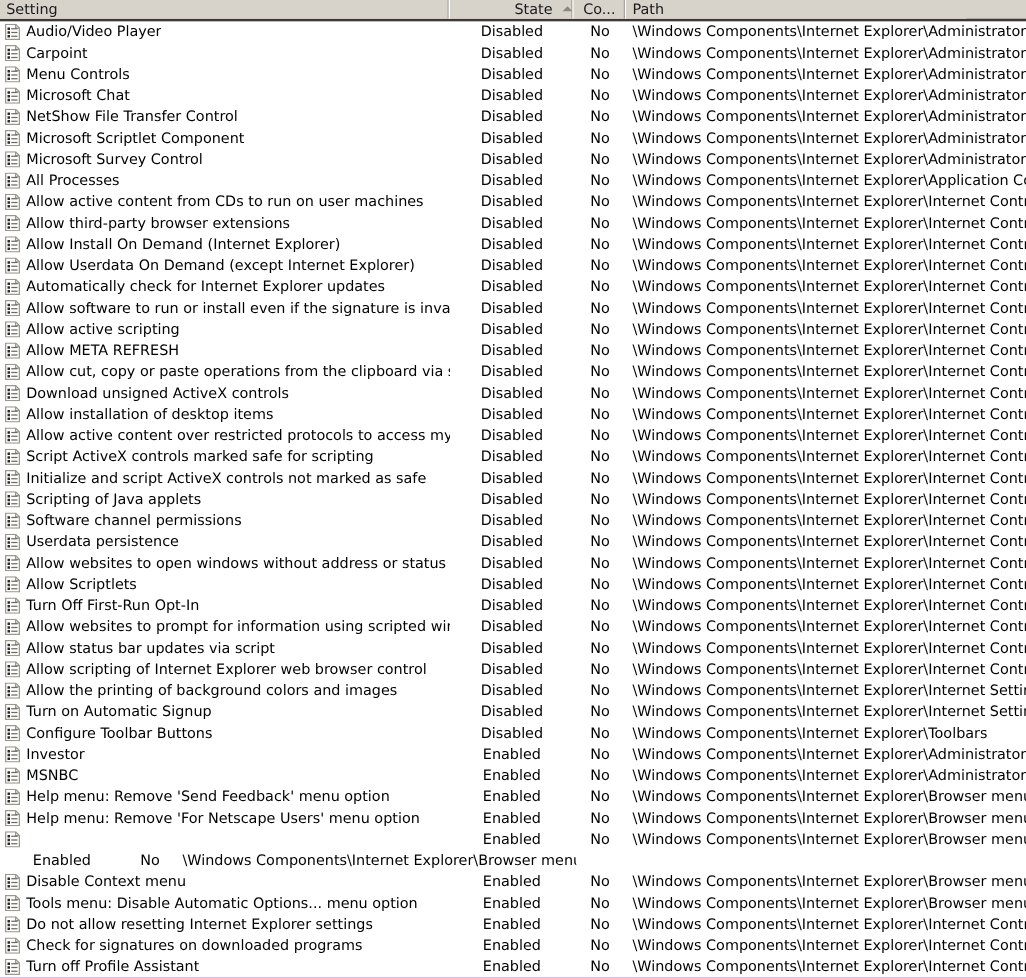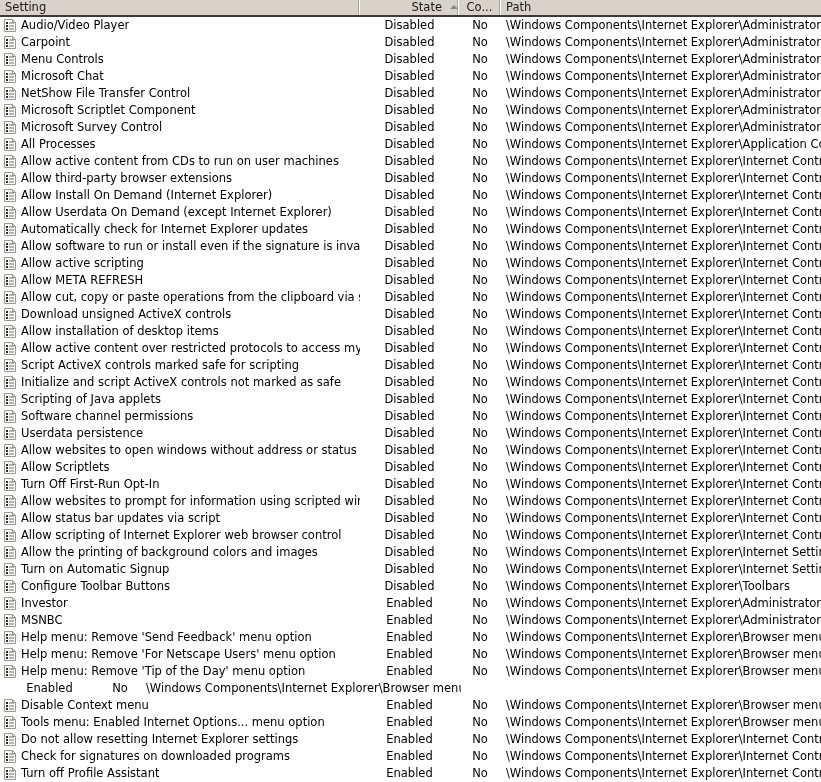--- a/index.html
+++ b/index.html
@@ -947,21 +947,20 @@
           <path d="M0.5 0.5 H8.5 L11.5 3.5 V12.5 H0.5 Z" fill="#ffffff" stroke="#9a978f" stroke-width="1"></path>
           <path d="M8.5 0.5 V3.5 H11.5" fill="none" stroke="#9a978f" stroke-width="1"></path>
           <rect x="2" y="3" width="2" height="2" fill="#2b2b2b"></rect>
           <rect x="2" y="6" width="2" height="2" fill="#2b2b2b"></rect>
           <rect x="2" y="9" width="2" height="2" fill="#2b2b2b"></rect>
           <rect x="5" y="3.5" width="5" height="1" fill="#6d6a63"></rect>
           <rect x="5" y="6.5" width="5" height="1" fill="#6d6a63"></rect>
           <rect x="5" y="9.5" width="5" height="1" fill="#6d6a63"></rect>
         </svg>
       </span>
-      <span class="setting-label">Help menu: Remove 'Tip of the Day' menu option</span>
     </div>
     <div class="cell c-state">Enabled</div>
     <div class="cell c-comment">No</div>
     <div class="cell c-path">\Windows Components\Internet Explorer\Browser menus</div>
   </div>
 
   <div class="lv-row">
     <div class="cell c-state">Enabled</div>
     <div class="cell c-comment">No</div>
     <div class="cell c-path">\Windows Components\Internet Explorer\Browser menus</div>
@@ -995,21 +994,21 @@
           <path d="M0.5 0.5 H8.5 L11.5 3.5 V12.5 H0.5 Z" fill="#ffffff" stroke="#9a978f" stroke-width="1"></path>
           <path d="M8.5 0.5 V3.5 H11.5" fill="none" stroke="#9a978f" stroke-width="1"></path>
           <rect x="2" y="3" width="2" height="2" fill="#2b2b2b"></rect>
           <rect x="2" y="6" width="2" height="2" fill="#2b2b2b"></rect>
           <rect x="2" y="9" width="2" height="2" fill="#2b2b2b"></rect>
           <rect x="5" y="3.5" width="5" height="1" fill="#6d6a63"></rect>
           <rect x="5" y="6.5" width="5" height="1" fill="#6d6a63"></rect>
           <rect x="5" y="9.5" width="5" height="1" fill="#6d6a63"></rect>
         </svg>
       </span>
-      <span class="setting-label">Tools menu: Enabled Internet Options... menu option</span>
+      <span class="setting-label">Tools menu: Disable Automatic Options... menu option</span>
     </div>
     <div class="cell c-state">Enabled</div>
     <div class="cell c-comment">No</div>
     <div class="cell c-path">\Windows Components\Internet Explorer\Browser menus</div>
   </div>
 
   <div class="lv-row">
     <div class="cell c-setting">
       <span class="policy-icon">
         <svg width="12" height="13" viewBox="0 0 12 13" xmlns="http://www.w3.org/2000/svg">

